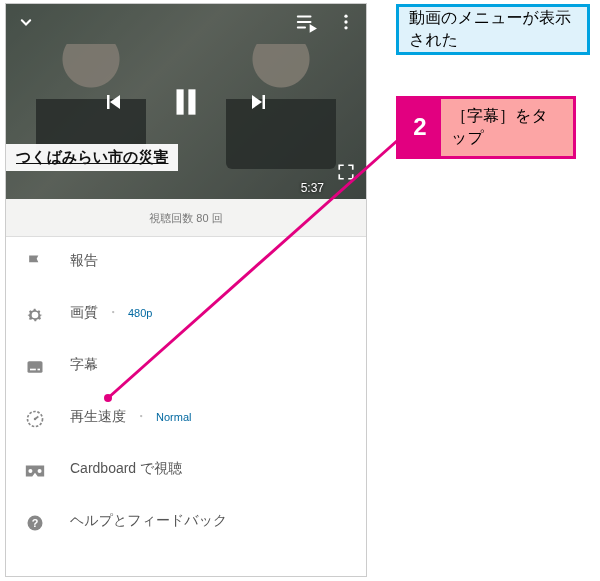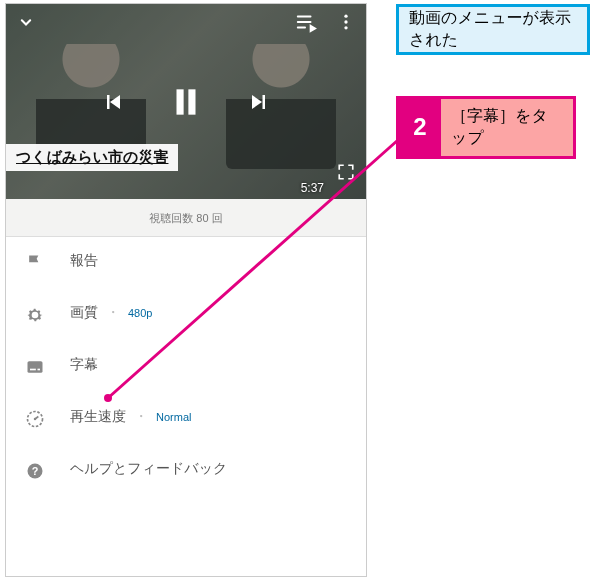--- a/index.html
+++ b/index.html
@@ -225,20 +225,30 @@
             <circle cx="12" cy="12" r="1.5" fill="#888"></circle>
           </svg>
       </span>
       <span class="menu-label-group">
         <span>再生速度</span>
         <span class="dot">・</span>
         <span class="menu-sub">Normal</span>
       </span>
     </div>
 
+    <div class="menu-item">
+      <span class="menu-icon">
+        <svg width="22" height="20" viewBox="0 0 24 16">
+            <path d="M2 2h20v12h-7l-3-4-3 4H2z" fill="#888"></path>
+            <circle cx="7" cy="8" r="2.2" fill="#fff"></circle>
+            <circle cx="17" cy="8" r="2.2" fill="#fff"></circle>
+          </svg>
+      </span>
+      <span>Cardboard で視聴</span>
+    </div>
 
     <div class="menu-item">
       <span class="menu-icon">
         <svg width="20" height="20" viewBox="0 0 24 24">
             <circle cx="12" cy="12" r="9" fill="#888"></circle>
             <text x="12" y="17" text-anchor="middle" font-size="13" fill="#fff" font-weight="bold">?</text>
           </svg>
       </span>
       <span>ヘルプとフィードバック</span>
     </div>

